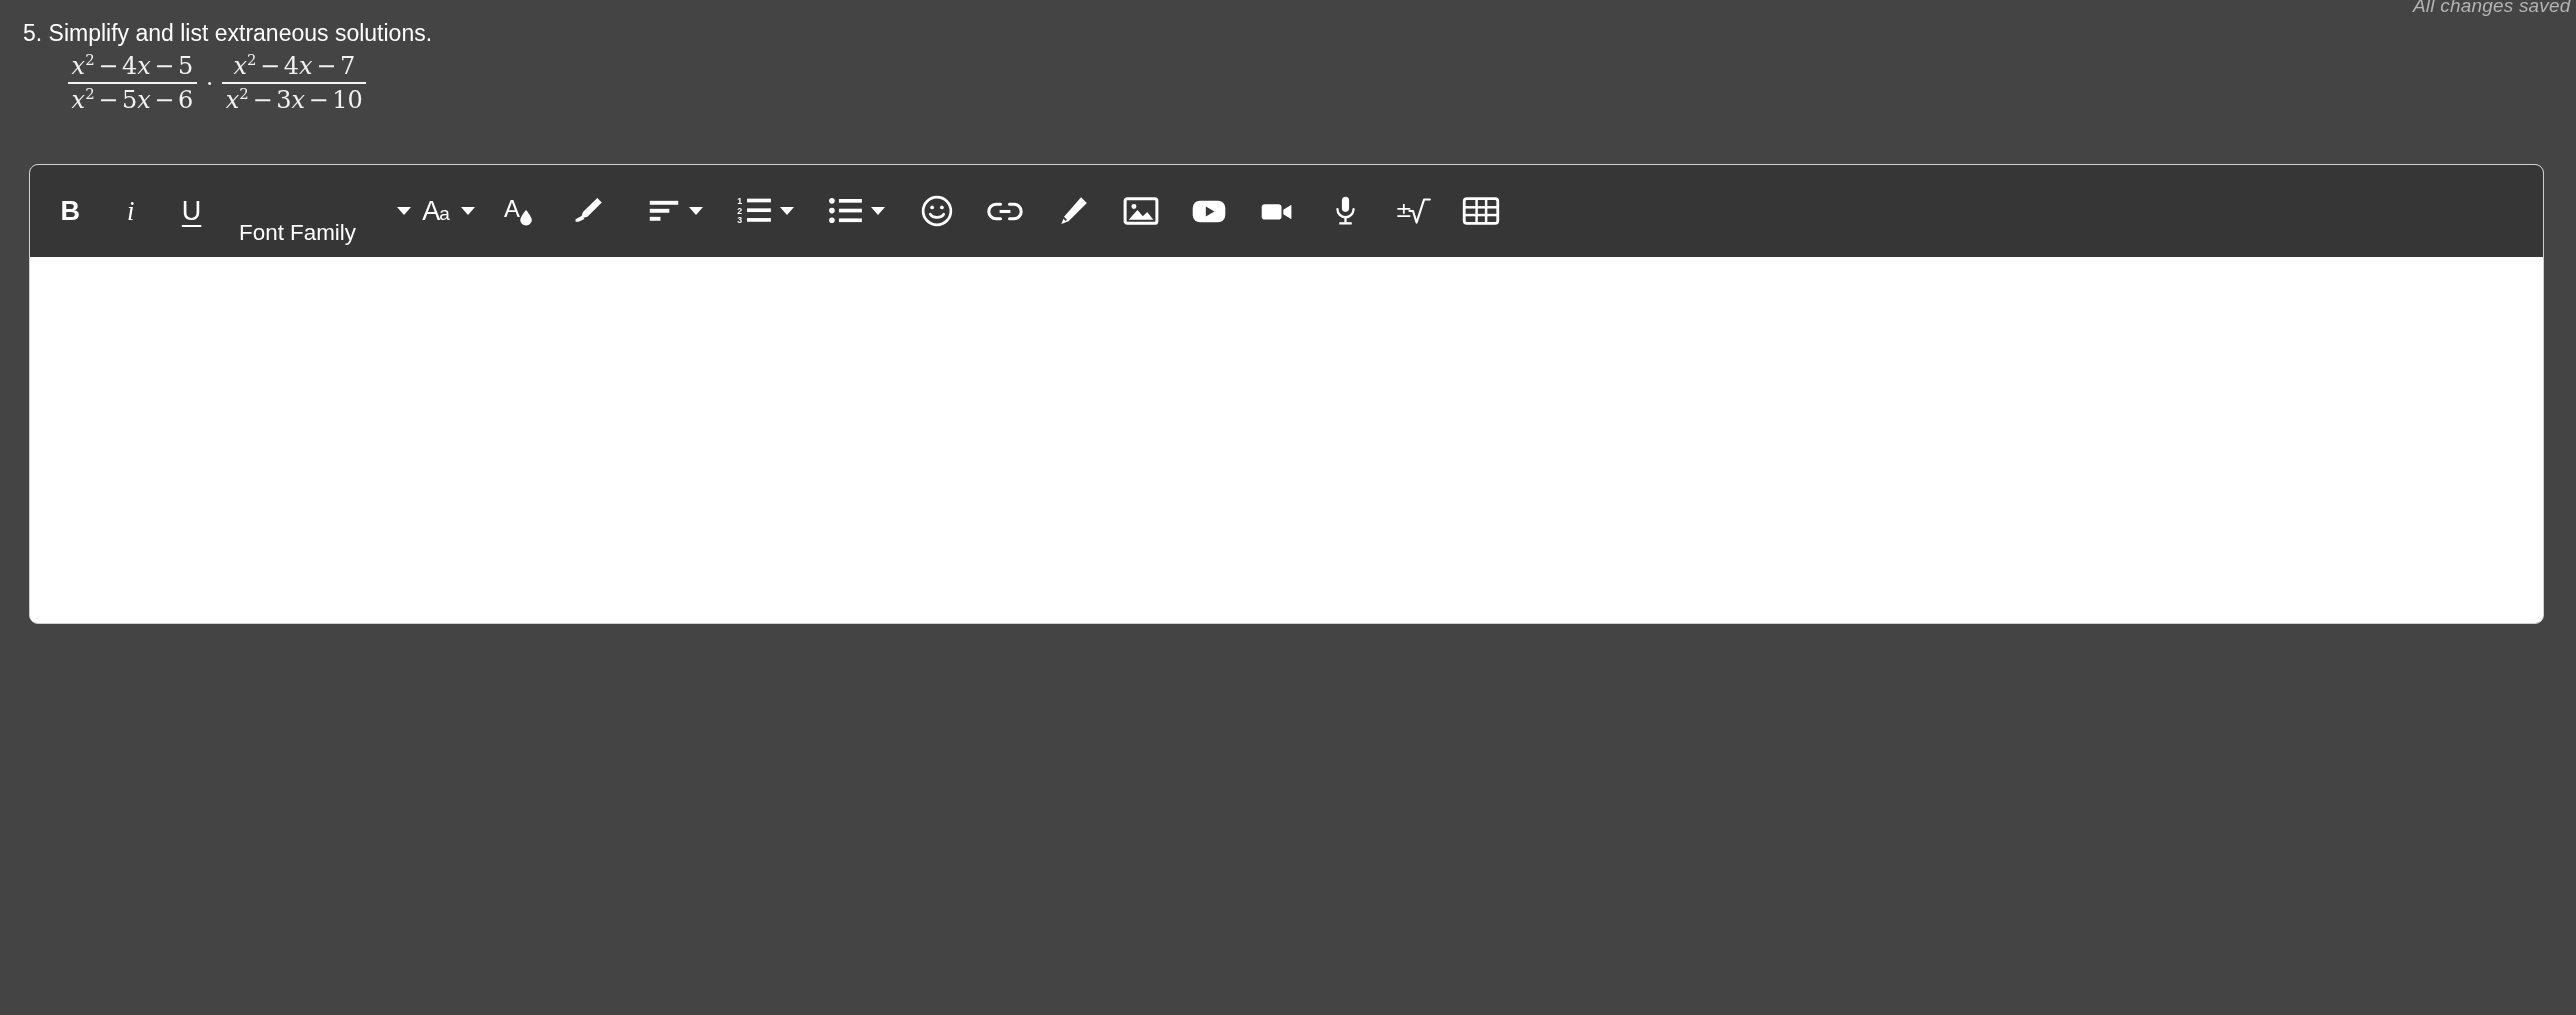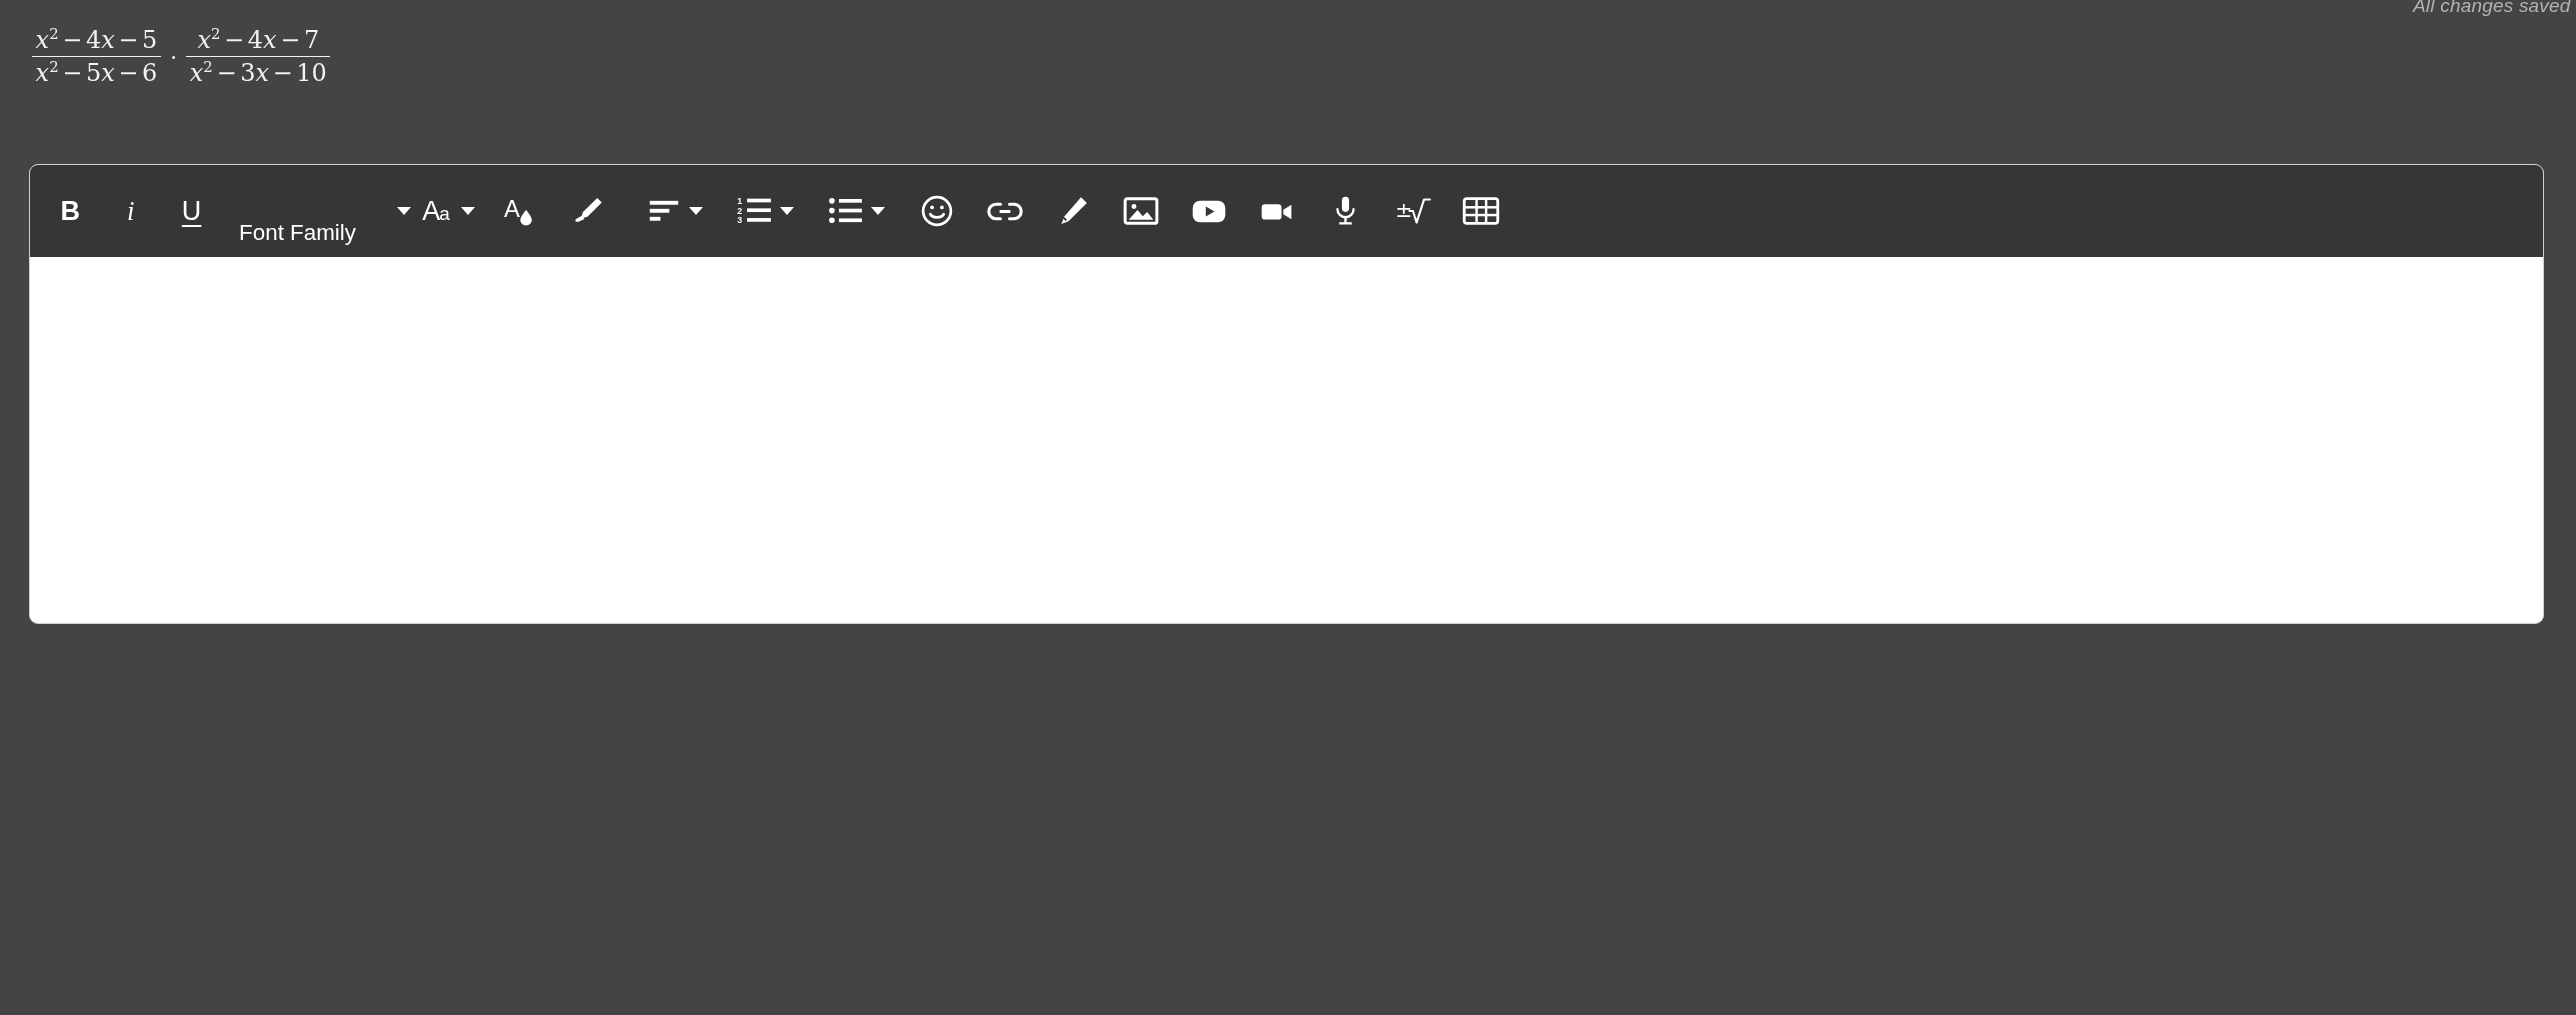--- a/index.html
+++ b/index.html
@@ -35,21 +35,21 @@
     color: #ffffff;
     font-size: 23px;
     line-height: 1.15;
     padding-left: 23px;
     white-space: nowrap;
   }
 
   
   #math-expression {
     margin-top: 6.3px;
-    padding-left: 32px;
+    padding-left: 68px;
     display: flex;
     align-items: center;
     color: #f2f2f2;
     font-family: "DejaVu Serif", "Liberation Serif", serif;
     font-size: 24px;
   }
   .frac {
     display: inline-flex;
     flex-direction: column;
     align-items: center;
@@ -168,20 +168,21 @@
     outline: none;
   }
 </style>
 </head>
 <body>
 
 <div id="saved-status">All changes saved</div>
 
 <div id="question-block">
 
+  <div id="question-text">5. Simplify and list extraneous solutions.</div>
 
   <div id="math-expression">
 
     <span class="frac">
       <span class="num"><span class="mvar">x</span><sup class="mexp">2</sup><span class="mop">−</span><span class="mnum">4</span><span class="mvar">x</span><span class="mop">−</span><span class="mnum">5</span></span>
       <span class="bar"></span>
       <span class="den"><span class="mvar">x</span><sup class="mexp">2</sup><span class="mop">−</span><span class="mnum">5</span><span class="mvar">x</span><span class="mop">−</span><span class="mnum">6</span></span>
     </span>
 
     <span class="mul-dot">·</span>

